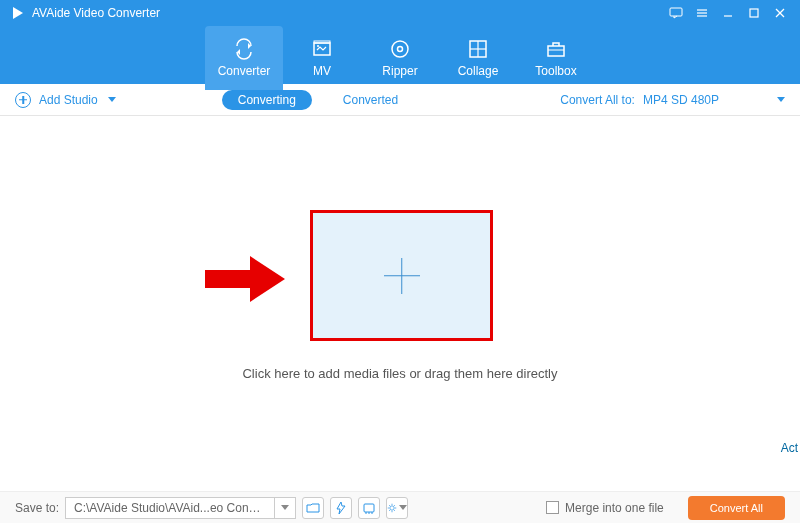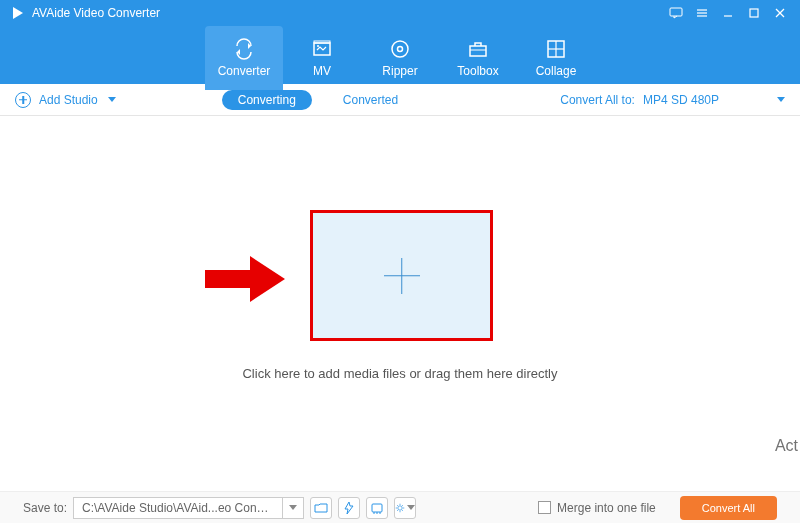--- a/index.html
+++ b/index.html
@@ -26,29 +26,29 @@
   .convert-all { display:flex; align-items:center; color:#2b94e6; }
   .format-select { display:flex; align-items:center; margin-left:8px; color:#2b94e6; cursor:pointer;gap:40px; }
   .main { background:#fff; height:375px; position:relative; }
   .dropzone { position:absolute; left:310px; top:94px; width:183px; height:131px; background:#e4f2fb; border:3px solid #e60000; display:flex; align-items:center; justify-content:center; cursor:pointer; }
   .big-plus { position:relative; width:36px; height:36px; }
   .big-plus::before, .big-plus::after { content:""; position:absolute; background:#3b8fd0; }
   .big-plus::before { width:36px; height:1.5px; top:50%; left:0; transform:translateY(-50%); }
   .big-plus::after { width:1.5px; height:36px; left:50%; top:0; transform:translateX(-50%); }
   .hint { position:absolute; top:250px; left:0; right:0; text-align:center; font-size:13px; color:#555; }
   .arrow { position:absolute; left:205px; top:140px; }
-  .bottombar { background:#f9f9f9; border-top:1px solid #eee; height:32px; display:flex; align-items:center; padding:0 23px; font-size:12px; color:#666; }
+  .bottombar { background:#f9f9f9; border-top:1px solid #eee; height:32px; display:flex; align-items:center; padding:0 15px; font-size:12px; color:#666; }
   .path-box { border:1px solid #ccc; background:#fff; padding:3px 8px; margin-left:6px; width:210px; white-space:nowrap; overflow:hidden; text-overflow:ellipsis; }
   .path-dd { border:1px solid #ccc; background:#fff; width:22px; height:22px; display:flex; align-items:center; justify-content:center; margin-left:-1px; cursor:pointer; }
   .iconbtn { width:22px; height:22px; border:1px solid #ccc; margin-left:6px; display:flex; align-items:center; justify-content:center; color:#2b94e6; border-radius:3px; cursor:pointer; background:#fff; }
   .merge { display:flex; align-items:center; margin-left:auto; margin-right:24px; cursor:pointer; }
   .checkbox { width:13px; height:13px; border:1px solid #999; margin-right:6px; background:#fff; }
   .convert-btn { background:#f37a2e; color:#fff; padding:6px 22px; border-radius:4px; cursor:pointer; font-size:11px; }
   .caret-gray { width:0;height:0;border-left:4px solid transparent;border-right:4px solid transparent;border-top:5px solid #888; }
-  .act { position:absolute; right:2px; bottom:36px; color:#737373; font-size:16px; }
+  .act { position:absolute; right:2px; bottom:36px; color:#0369a1; font-size:12px; }
 </style>
 </head>
 <body>
 
 <div class="titlebar">
   <span class="logo">
     <svg width="16" height="16" viewBox="0 0 16 16">
         <polygon points="3,2 13,8 3,14" fill="#fff"></polygon>
       </svg>
   </span>
@@ -112,36 +112,36 @@
       <svg width="22" height="22" viewBox="0 0 22 22">
           <circle cx="11" cy="11" r="8" fill="none" stroke="#fff" stroke-width="1.5"></circle>
           <circle cx="11" cy="11" r="2.5" fill="none" stroke="#fff" stroke-width="1.5"></circle>
         </svg>
     </span>
     <span>Ripper</span>
   </div>
   <div class="nav-item">
     <span class="nav-icon">
       <svg width="22" height="22" viewBox="0 0 22 22">
+          <rect x="3" y="3" width="16" height="16" fill="none" stroke="#fff" stroke-width="1.5"></rect>
+          <line x1="11" y1="3" x2="11" y2="19" stroke="#fff" stroke-width="1.2"></line>
+          <line x1="3" y1="11" x2="19" y2="11" stroke="#fff" stroke-width="1.2"></line>
+        </svg>
+    </span>
+    <span>Collage</span>
+  </div>
+  <div class="nav-item">
+    <span class="nav-icon">
+      <svg width="22" height="22" viewBox="0 0 22 22">
           <rect x="3" y="8" width="16" height="10" fill="none" stroke="#fff" stroke-width="1.5"></rect>
           <path d="M8 8 L8 5 L14 5 L14 8" fill="none" stroke="#fff" stroke-width="1.5"></path>
           <line x1="3" y1="12" x2="19" y2="12" stroke="#fff" stroke-width="1"></line>
         </svg>
     </span>
     <span>Toolbox</span>
-  </div>
-  <div class="nav-item">
-    <span class="nav-icon">
-      <svg width="22" height="22" viewBox="0 0 22 22">
-          <rect x="3" y="3" width="16" height="16" fill="none" stroke="#fff" stroke-width="1.5"></rect>
-          <line x1="11" y1="3" x2="11" y2="19" stroke="#fff" stroke-width="1.2"></line>
-          <line x1="3" y1="11" x2="19" y2="11" stroke="#fff" stroke-width="1.2"></line>
-        </svg>
-    </span>
-    <span>Collage</span>
   </div>
 </div>
 
 <div class="secondbar">
   <div class="add-files">
     <span class="plus-circle"></span>
     <span>Add Studio</span>
     <span class="caret-down"></span>
   </div>
   <div class="spacer"></div>

